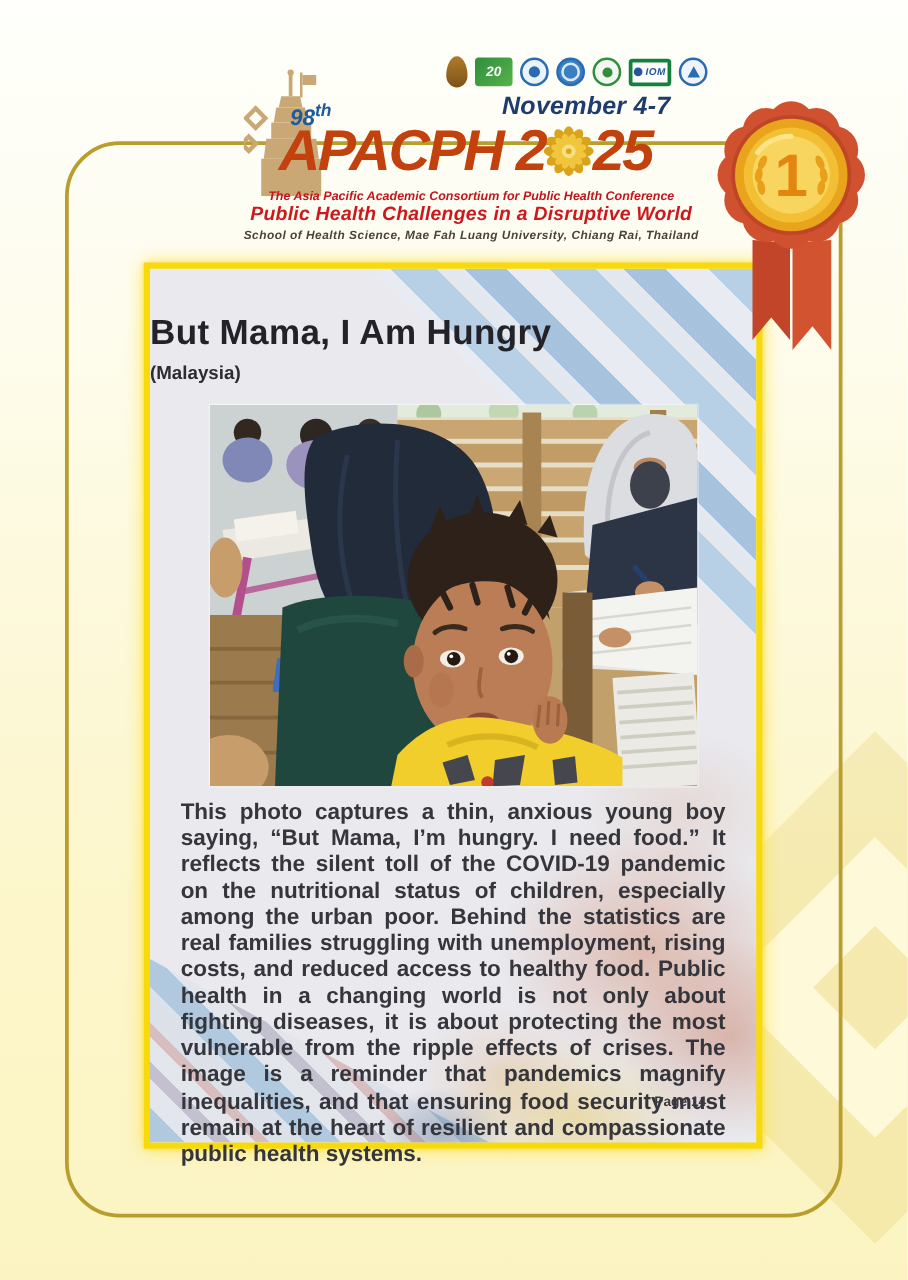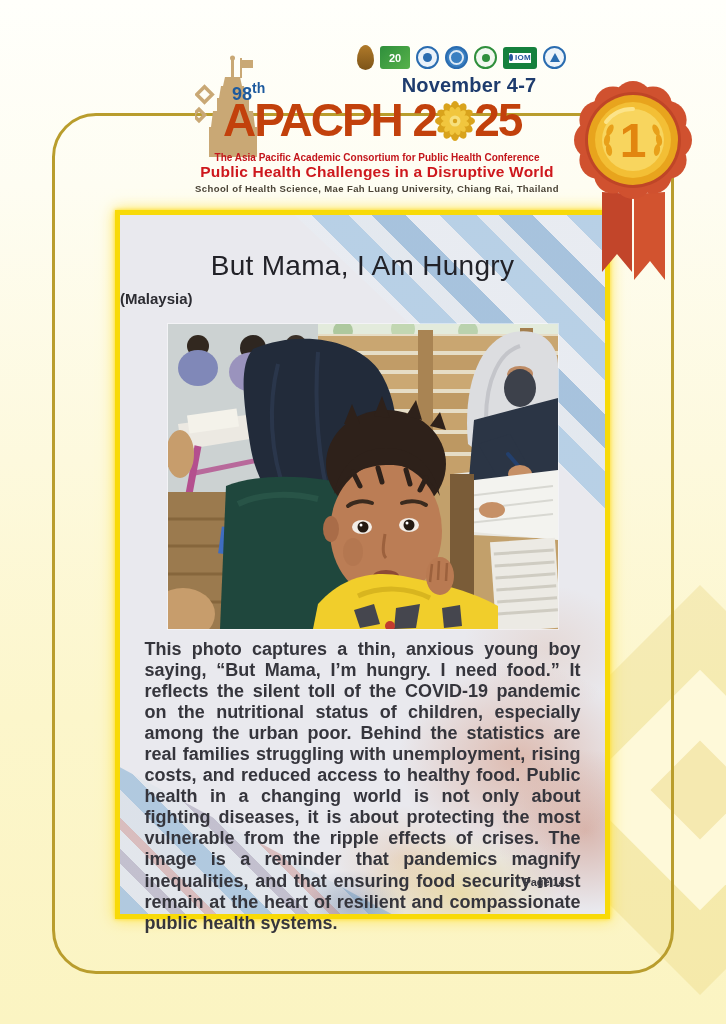--- a/index.html
+++ b/index.html
@@ -18,35 +18,35 @@
   .d-mid{ left:60px; top:60px; width:170px; height:170px; background:rgba(255,252,224,0.85); }
   .d-core{ left:110px; top:110px; width:70px; height:70px; background:rgba(224,196,84,0.30); }
 
   
   .outer-frame{
     position:absolute; left:52px; top:113px; width:622px; height:861px;
     border:3px solid #b99d2d; border-radius:44px; z-index:1;
   }
 
   
-  .header{ position:absolute; left:0; top:0; width:726px; height:263px; z-index:3; }
+  .header{ position:absolute; left:0; top:0; width:726px; height:263px; z-index:3;font-style:italic; }
   .logos-row{ position:absolute; left:357px; top:45px; display:flex; align-items:center; gap:6px; }
   .logo{ display:flex; align-items:center; justify-content:center; }
   .logo-drop{ width:17px; height:25px; background:linear-gradient(180deg,#b07a2a,#7d5418);
     border-radius:50% 50% 50% 50% / 62% 62% 38% 38%; }
   .logo-20{ width:30px; height:23px; background:linear-gradient(135deg,#2f8f3c,#57b24a);
     border-radius:3px; color:#fff; font-size:11px; font-weight:bold; }
   .logo-circle{ width:23px; height:23px; border-radius:50%; }
   .logo-consortium{ background:#eaf2fa; border:2px solid #2a6cb0; }
   .logo-consortium::after{ content:""; width:9px; height:9px; border-radius:50%; background:#2a6cb0; }
   .logo-who{ background:#3a7fc1; border:2px solid #2a6cb0; }
   .logo-who::after{ content:""; width:11px; height:11px; border-radius:50%; border:2px solid #dce9f5; }
   .logo-green{ background:#f2f8f0; border:2px solid #2f8f3c; }
   .logo-green::after{ content:""; width:8px; height:8px; border-radius:50%; background:#2f8f3c; }
-  .logo-iom{ width:34px; height:22px; background:#fff; border:6px solid #15803d; border-radius:3px;
+  .logo-iom{ width:34px; height:22px; background:#fff; border:3px solid #15803d; border-radius:3px;
     color:#25569b; font-size:8px; font-weight:bold; letter-spacing:0.3px; }
   .logo-iom::before{ content:""; width:7px; height:7px; border-radius:50%; background:#25569b; margin-right:2px; }
   .logo-tri{ background:#eef4fa; border:2px solid #2a6cb0; }
   .logo-tri::after{ content:""; width:0; height:0; border-left:5px solid transparent;
     border-right:5px solid transparent; border-bottom:9px solid #2a6cb0; }
 
   .conf-date{ position:absolute; left:0; top:74px; width:726px; text-align:center;
     transform:translateX(106px); font-size:20px; font-weight:bold; color:#1e3c6e; letter-spacing:0.2px; }
 
   .wordmark-wrap{ position:absolute; left:195px; top:55px; width:390px; height:105px; }
@@ -90,22 +90,22 @@
   }
   .faded-face{ position:absolute; inset:0; pointer-events:none;
     background:
       radial-gradient(ellipse 170px 140px at 82% 78%, rgba(209,141,114,0.50), transparent 70%),
       radial-gradient(ellipse 130px 115px at 96% 88%, rgba(196,120,95,0.45), transparent 70%),
       radial-gradient(ellipse 140px 85px at 70% 97%, rgba(233,200,90,0.45), transparent 72%),
       radial-gradient(ellipse 100px 75px at 58% 92%, rgba(225,170,120,0.30), transparent 70%),
       radial-gradient(ellipse 70px 50px at 48% 99%, rgba(62,82,122,0.30), transparent 75%),
       radial-gradient(ellipse 120px 90px at 88% 62%, rgba(215,160,130,0.22), transparent 70%);
   }
-  .card-title{ position:relative; z-index:3; margin-top:35px; text-align:center;
-    font-size:28px; font-weight:400; color:#222228; letter-spacing:0.3px; }
+  .card-title{ position:relative; z-index:3; margin-top:35px; text-align:left;
+    font-size:28px; font-weight:700; color:#222228; letter-spacing:0.3px; }
   .card-author{ position:relative; z-index:3; margin-top:10px; text-align:center;
     font-size:16px; font-weight:bold; color:#2c2c32; }
   .card-country{ position:relative; z-index:3; margin-top:8px; text-align:left;
     font-size:15px; font-weight:bold; color:#2c2c32; }
   .photo{ position:relative; z-index:3; width:390px; height:305px; margin:17px auto 0;
     outline:1px solid rgba(255,255,255,0.45); overflow:hidden; }
   .photo svg{ display:block; width:100%; height:100%; }
   .caption{ position:relative; z-index:3; width:436px; margin:10px auto 0;
     font-size:18px; font-weight:bold; line-height:1.17; text-align:justify; color:#35353c; }
   .page-num{ position:absolute; z-index:3; right:40px; bottom:26px;

